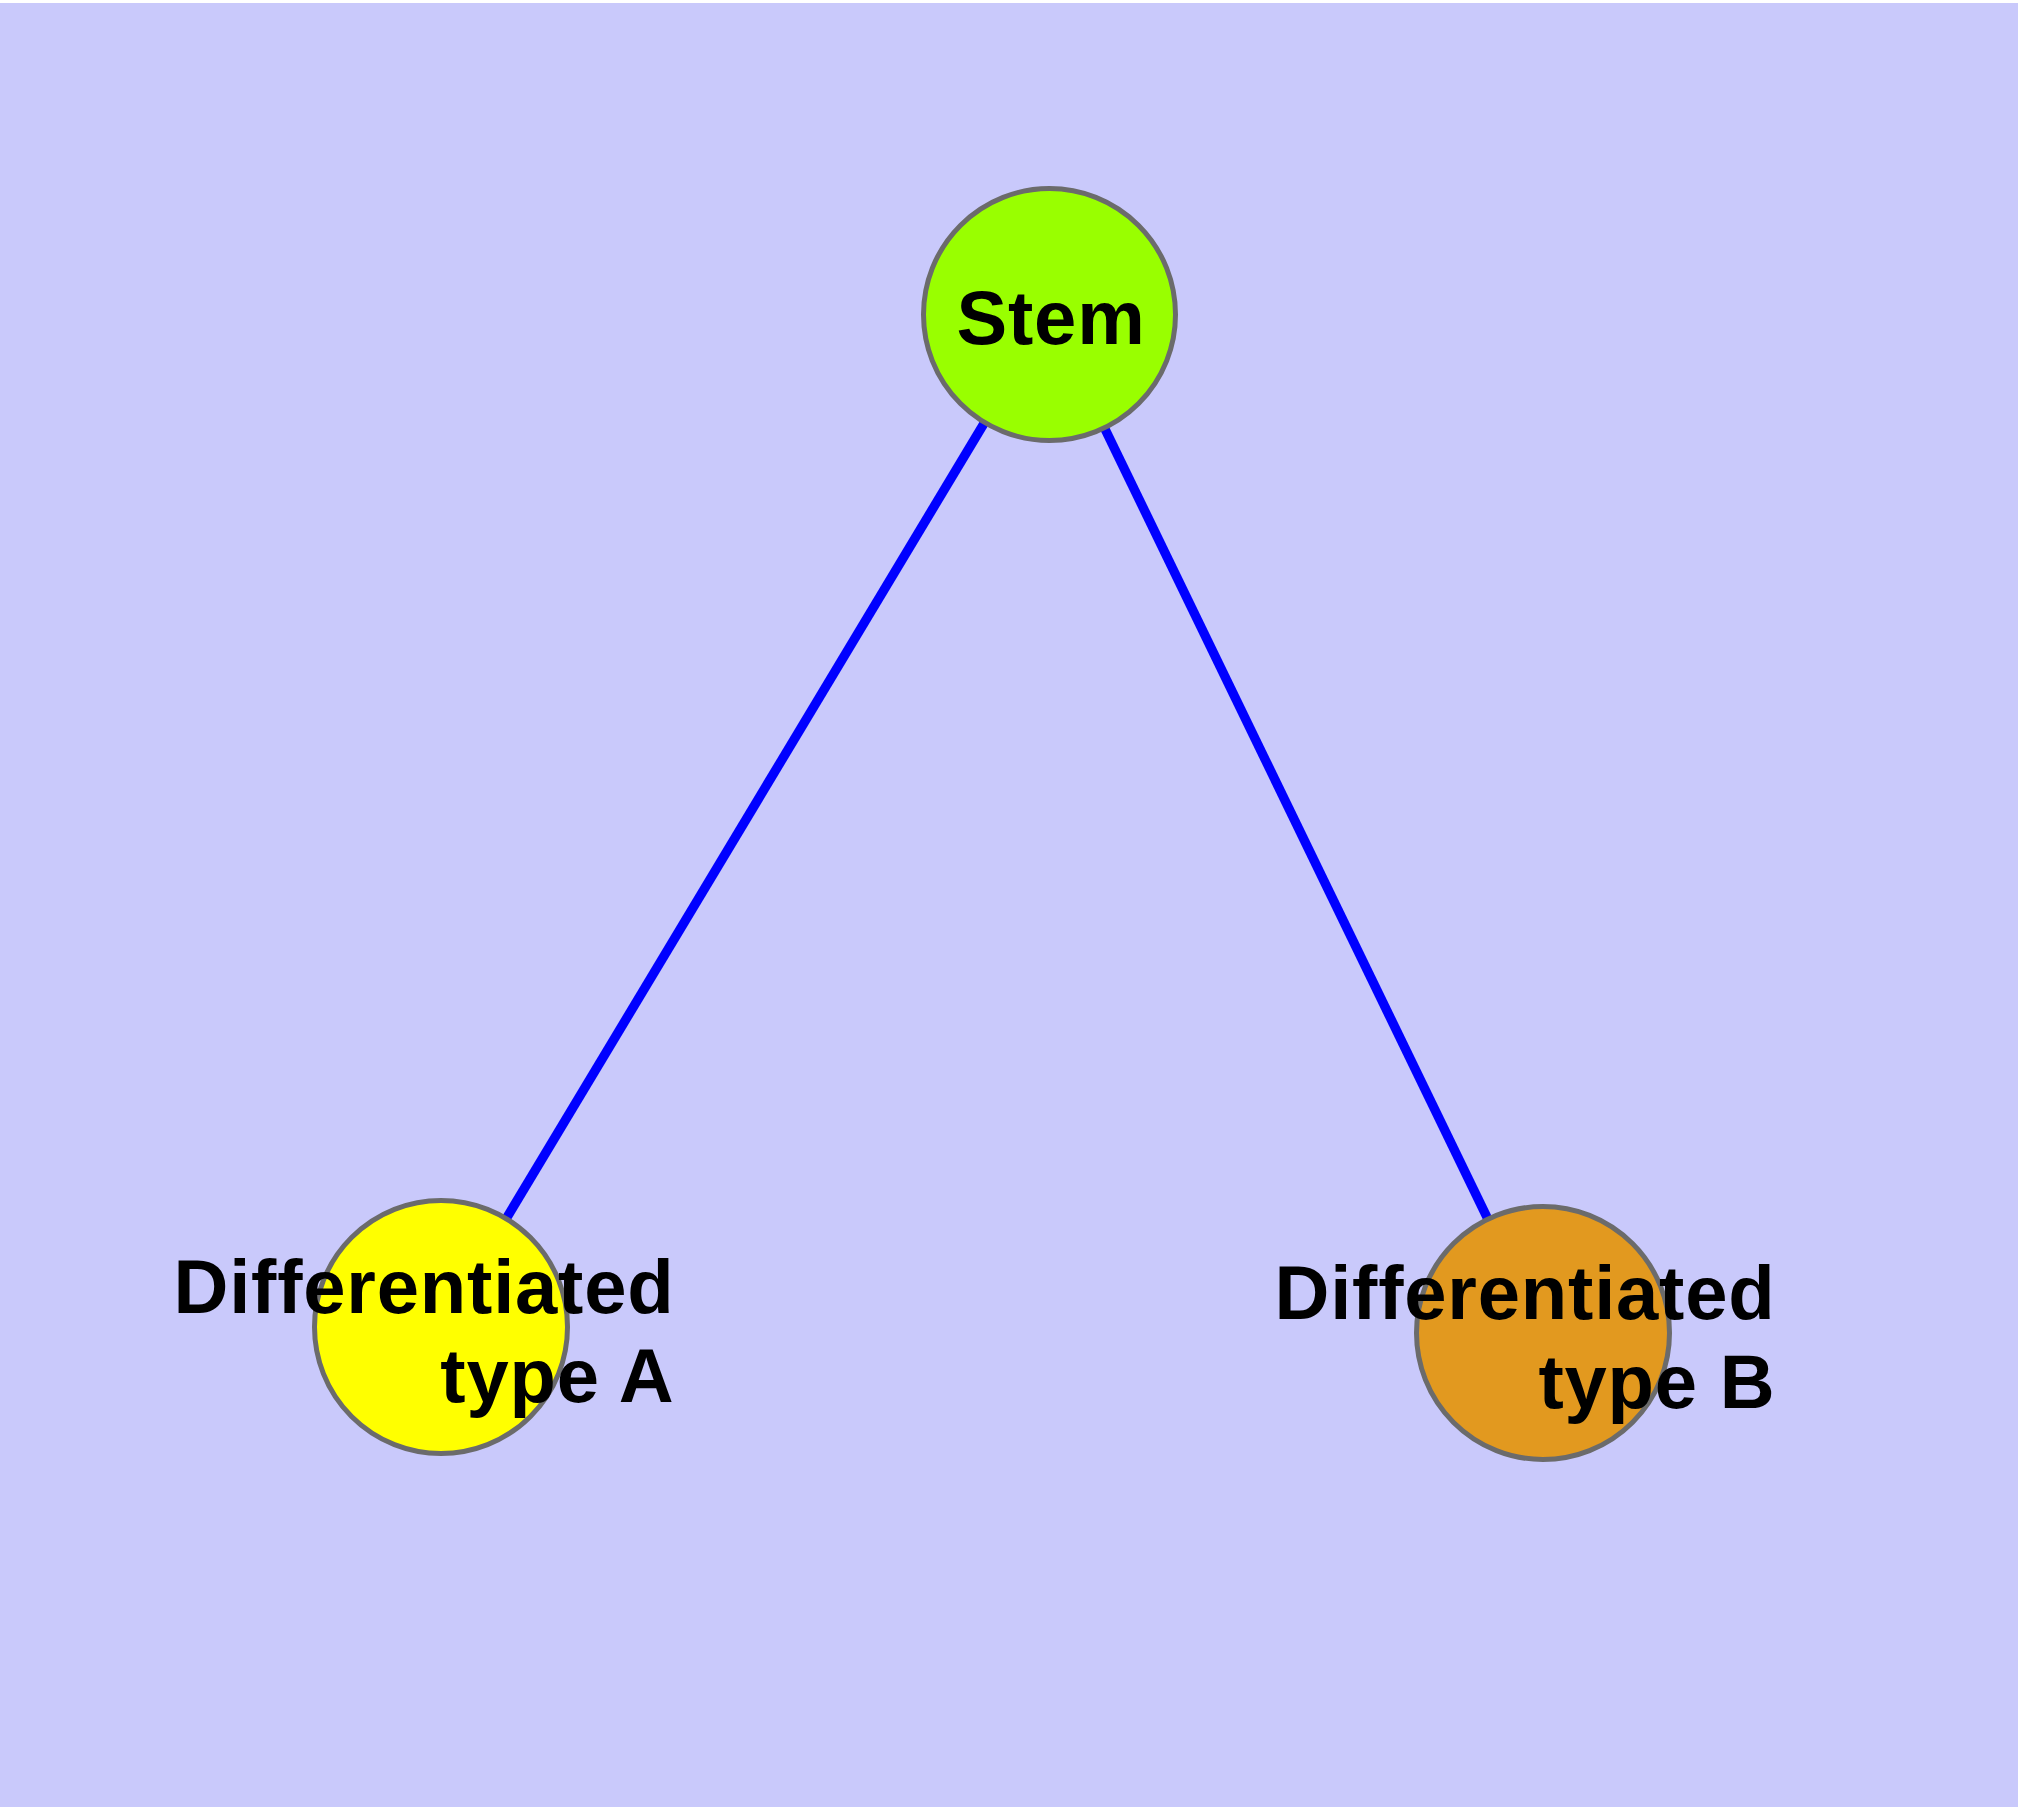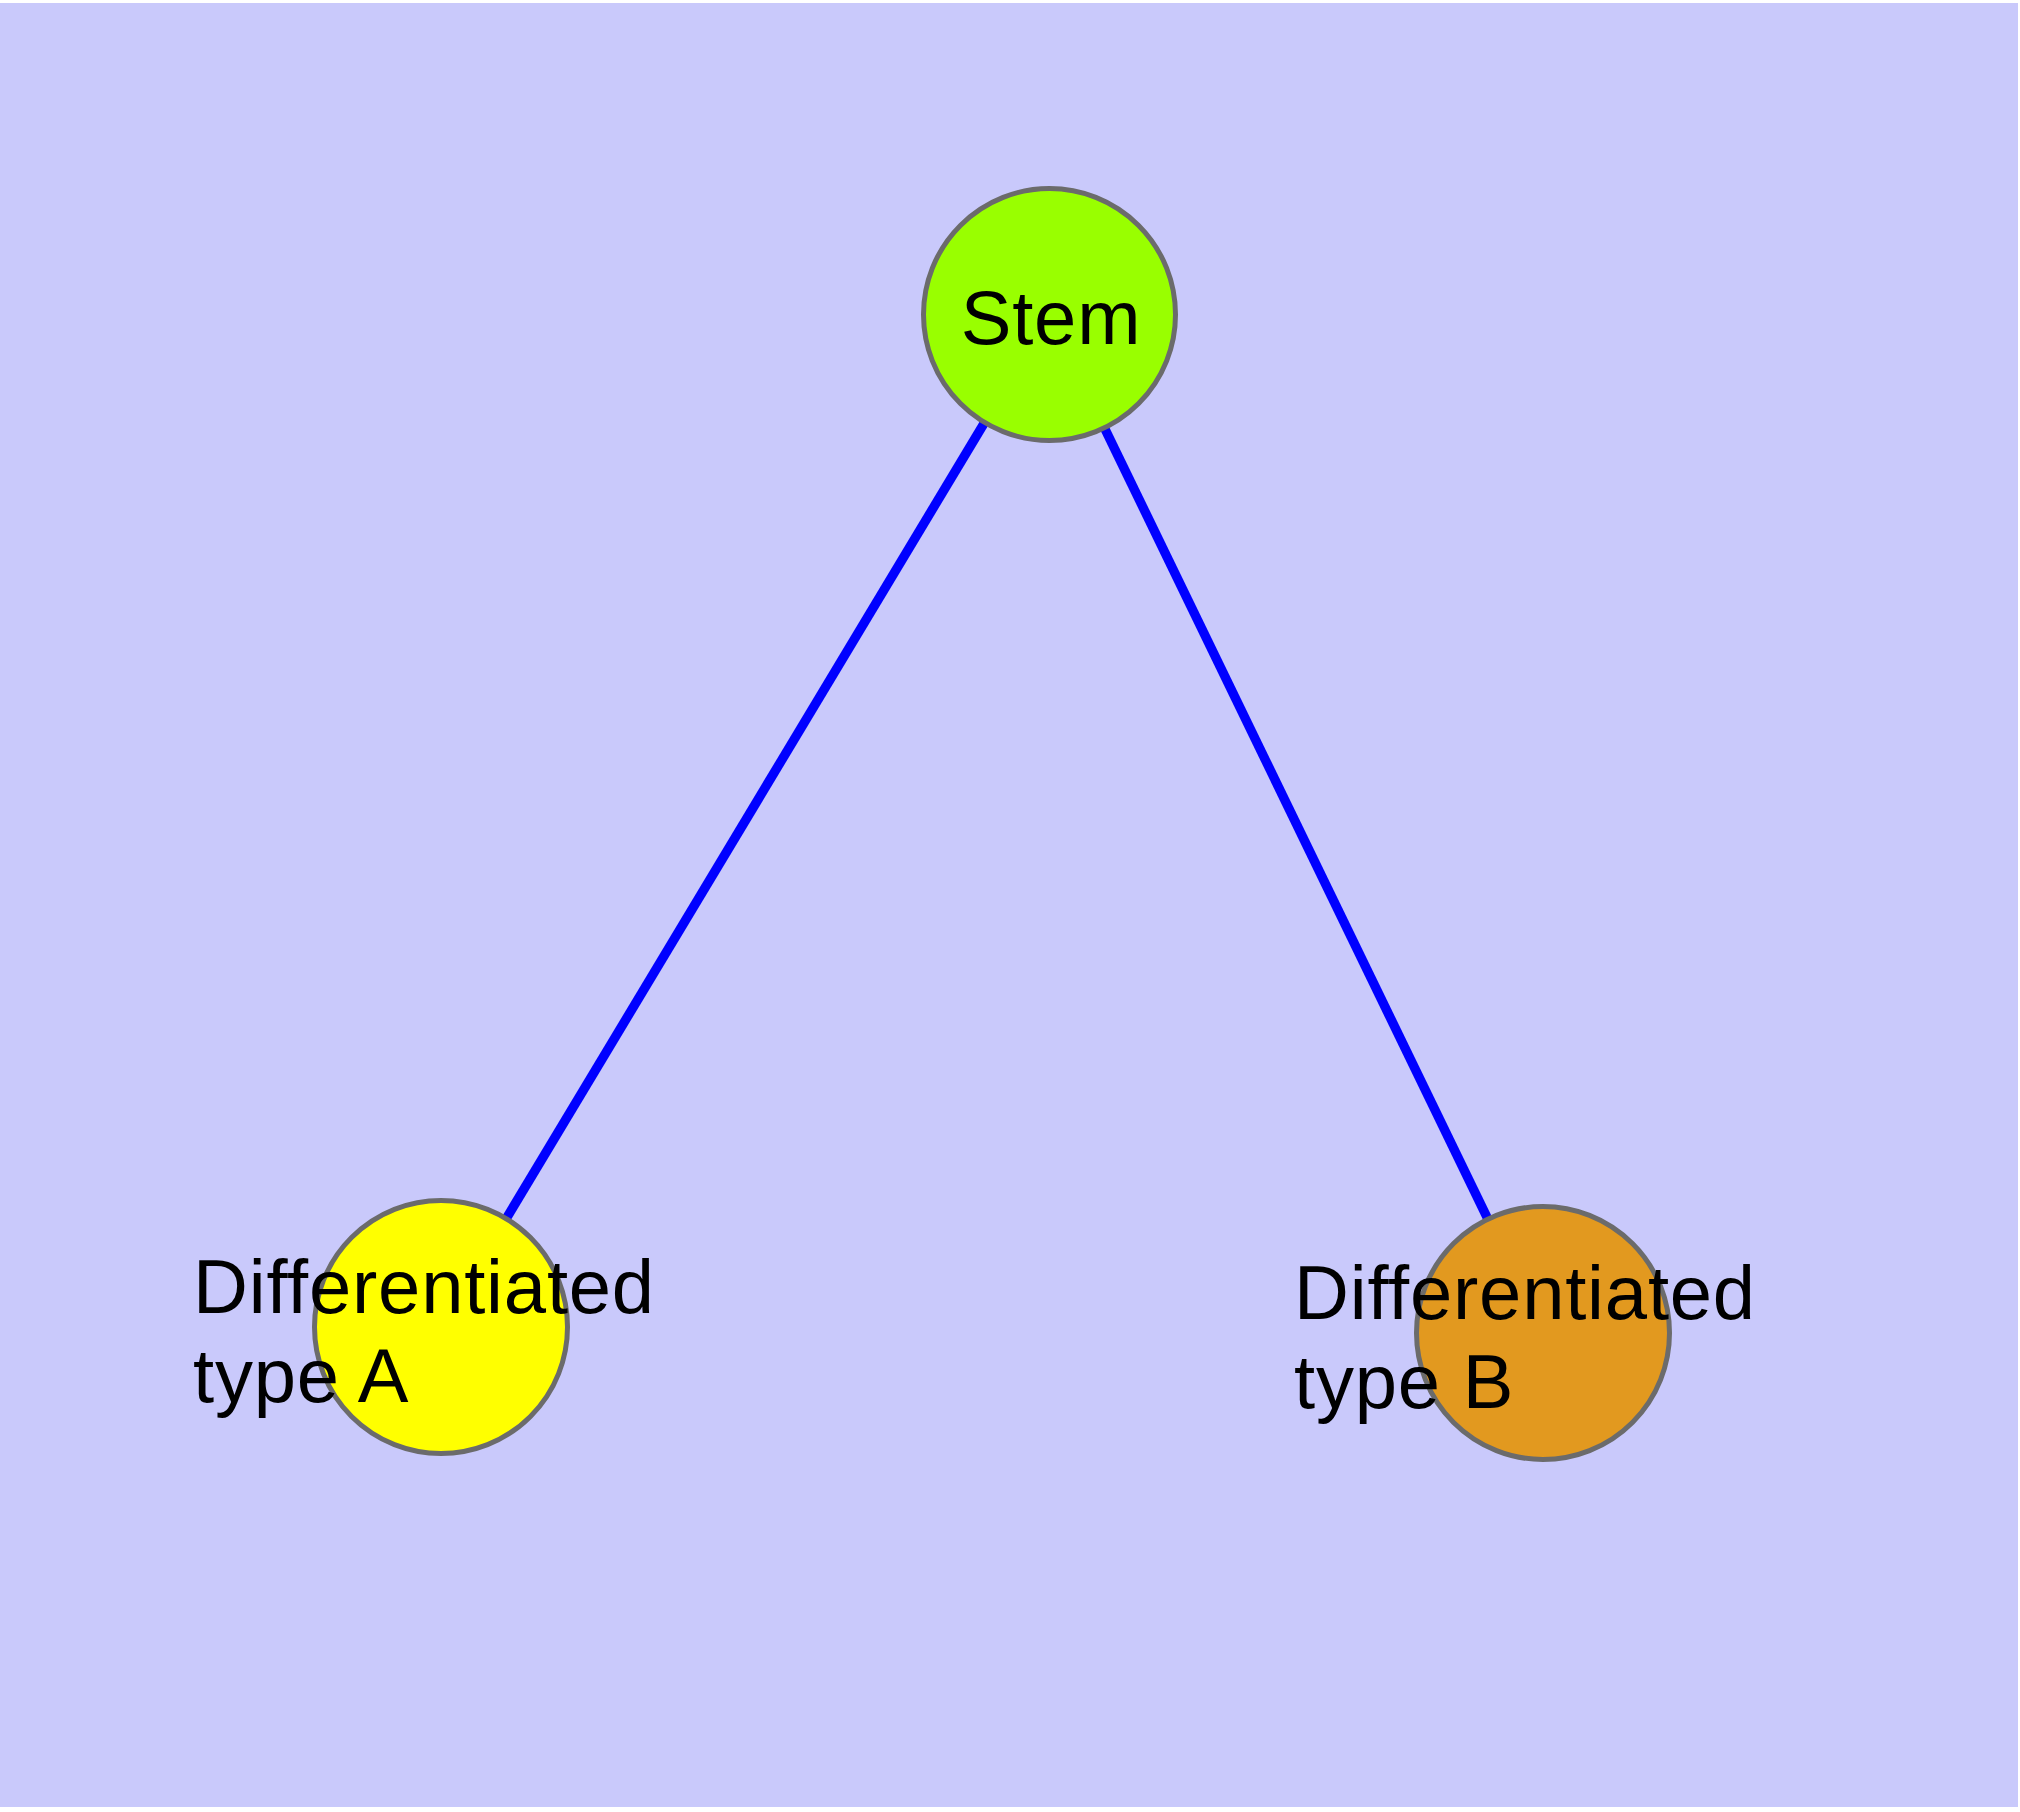--- a/index.html
+++ b/index.html
@@ -32,24 +32,24 @@
   .node {
     position: absolute;
     border-radius: 50%;
     border: 5.1px solid #6B6B6B;
     box-sizing: border-box;
   }
   .node-label {
     position: absolute;
     transform: translate(-50%, -50%);
     font-size: 76px;
-    font-weight: normal;
+    font-weight: bold;
     line-height: 89px;
     color: #000000;
-    text-align: left;
+    text-align: right;
     white-space: pre-line;
     letter-spacing: 0.8px;
   }
 </style>
 </head>
 <body>
 
 <div class="page">
   <div class="canvas" style="background: rgb(201, 201, 251);"></div>
 

